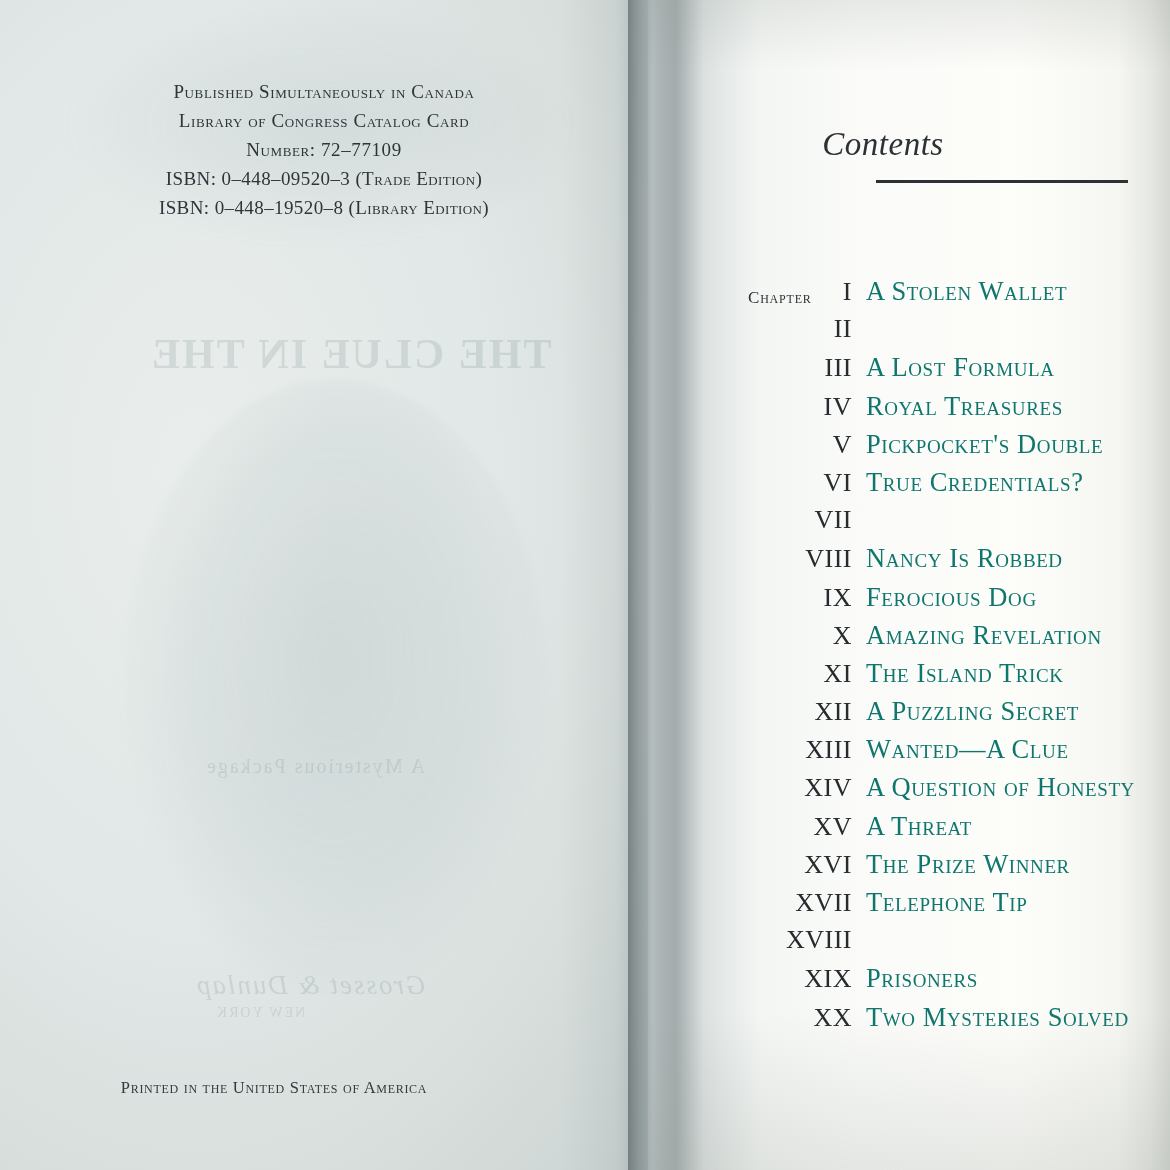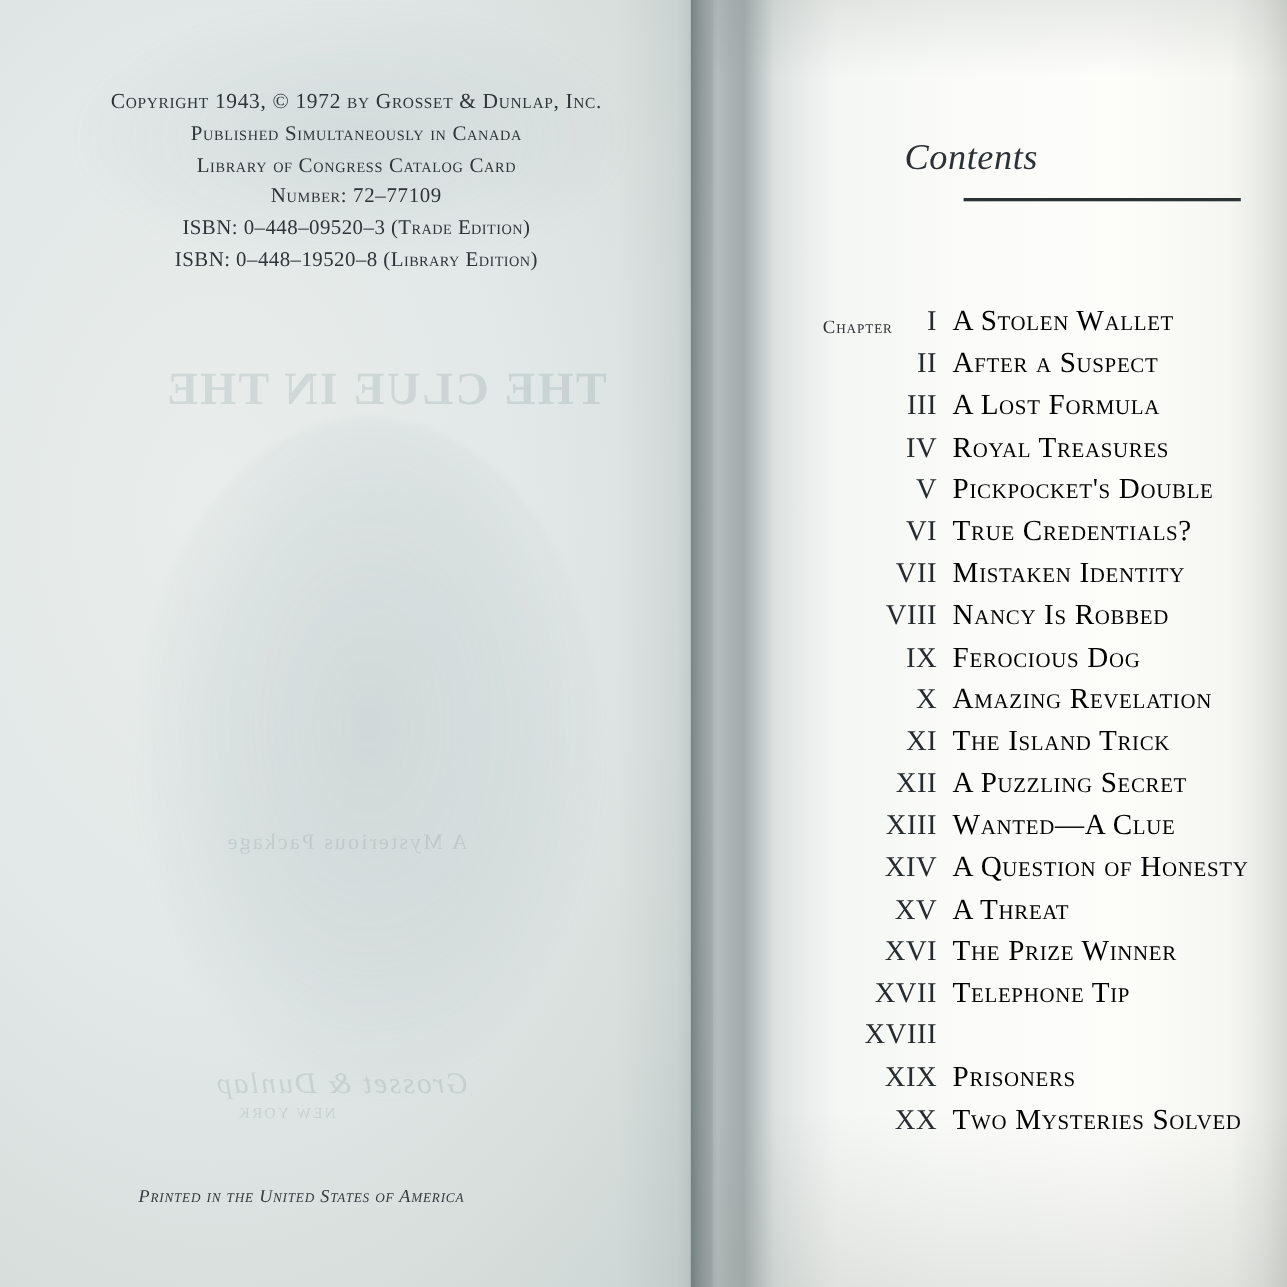--- a/index.html
+++ b/index.html
@@ -107,21 +107,20 @@
   .printed-in {
     position: absolute;
     left: 0;
     top: 1078px;
     width: 548px;
     text-align: center;
     color: #343a3e;
     font-variant: small-caps;
     font-size: 16.5px;
     letter-spacing: 0.7px;
-    font-style: italic;
   }
 
   
   .gutter {
     position: absolute;
     left: 560px;
     top: 0;
     width: 200px;
     height: 1170px;
     background: linear-gradient(to right,
@@ -205,21 +204,21 @@
     padding-right: 14px;
     font-size: 26px;
     font-variant: small-caps;
     letter-spacing: 0.5px;
     color: #262b2f;
   }
   .toc-name {
     font-size: 26.5px;
     font-variant: small-caps;
     letter-spacing: 0.6px;
-    color: #000000;
+    color: #0f766e;
   }
 
   
   .right-shade {
     position: absolute;
     left: 1118px;
     top: 0;
     width: 52px;
     height: 1170px;
     background: linear-gradient(to right, rgba(120,130,125,0.00) 0%, rgba(120,130,125,0.10) 60%, rgba(100,110,105,0.20) 100%);
@@ -252,21 +251,20 @@
   <div class="left-page">
     <div class="ghost-blob2"></div>
     <div class="ghost-blob"></div>
 
     <div class="ghost ghost-title">THE CLUE IN THE</div>
     <div class="ghost ghost-sub">A Mysterious Package</div>
     <div class="ghost ghost-pub">Grosset &amp; Dunlap</div>
     <div class="ghost ghost-pub2">NEW YORK</div>
 
     <div class="copyright-block">
-      <div class="line l1">Copyright 1943, © 1972 by Grosset &amp; Dunlap, Inc.</div>
       <div class="line l3">Published Simultaneously in Canada</div>
       <div class="line l4">Library of Congress Catalog Card</div>
       <div class="line l5">Number: 72–77109</div>
       <div class="line l7">ISBN: 0–448–09520–3  (Trade Edition)</div>
       <div class="line l8">ISBN: 0–448–19520–8  (Library Edition)</div>
     </div>
 
     <div class="printed-in">Printed in the United States of America</div>
   </div>
 
@@ -277,41 +275,39 @@
 
   <div class="chapter-label">Chapter</div>
 
   <div class="toc" id="toc">
       <div class="toc-row">
         <div class="toc-num">I</div>
         <div class="toc-name">A Stolen Wallet</div>
       </div>
       <div class="toc-row">
         <div class="toc-num">II</div>
-        <div class="toc-name">After a Suspect</div>
       </div>
       <div class="toc-row">
         <div class="toc-num">III</div>
         <div class="toc-name">A Lost Formula</div>
       </div>
       <div class="toc-row">
         <div class="toc-num">IV</div>
         <div class="toc-name">Royal Treasures</div>
       </div>
       <div class="toc-row">
         <div class="toc-num">V</div>
         <div class="toc-name">Pickpocket's Double</div>
       </div>
       <div class="toc-row">
         <div class="toc-num">VI</div>
         <div class="toc-name">True Credentials?</div>
       </div>
       <div class="toc-row">
         <div class="toc-num">VII</div>
-        <div class="toc-name">Mistaken Identity</div>
       </div>
       <div class="toc-row">
         <div class="toc-num">VIII</div>
         <div class="toc-name">Nancy Is Robbed</div>
       </div>
       <div class="toc-row">
         <div class="toc-num">IX</div>
         <div class="toc-name">Ferocious Dog</div>
       </div>
       <div class="toc-row">

